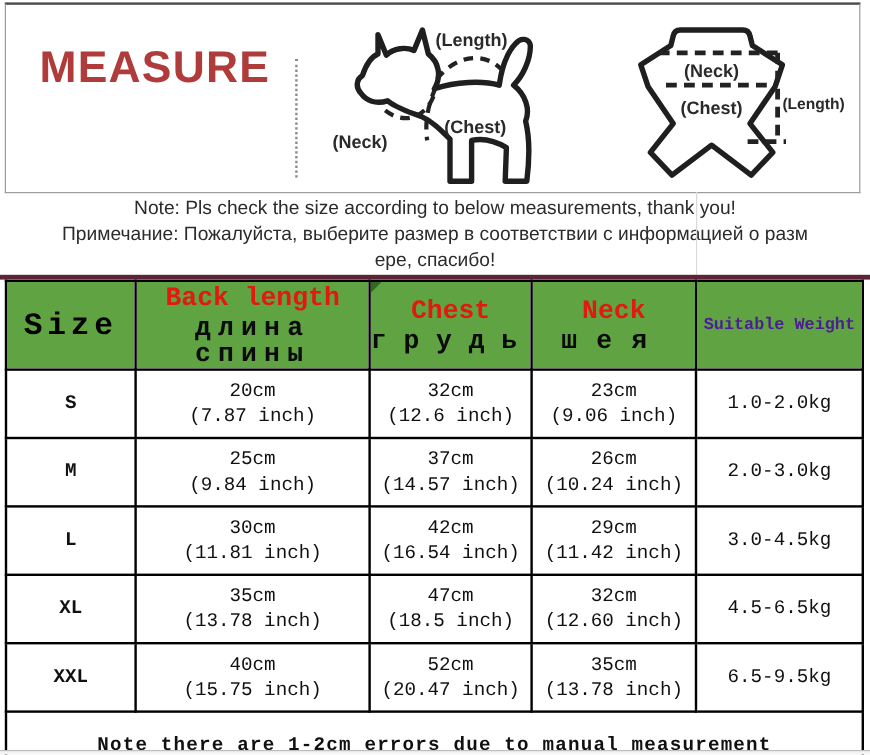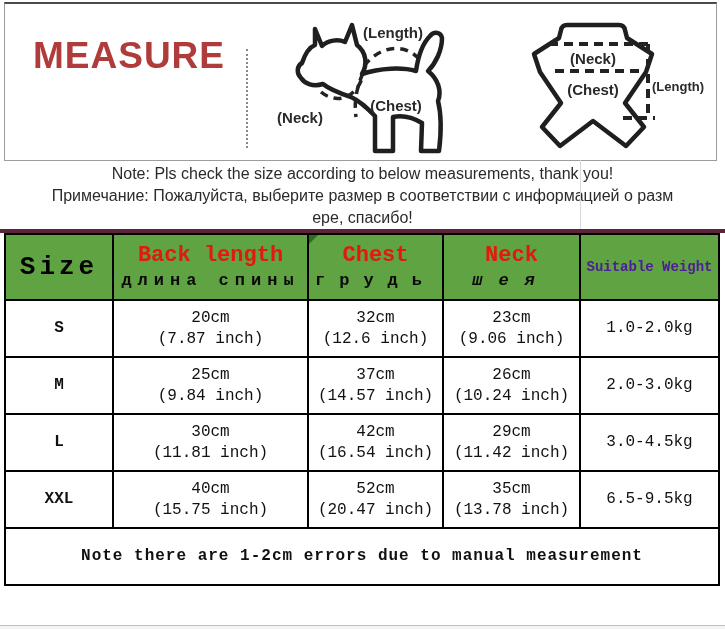--- a/index.html
+++ b/index.html
@@ -46,24 +46,24 @@
   }
   .size-table th, .size-table td { border:2px solid #000; padding:0; text-align:center; vertical-align:middle; }
   .size-table thead th { background:#5fa342; height:64px; position:relative; }
   .corner-mark::before {
     content:""; position:absolute; top:0; left:0;
     border-top:9px solid #2f6b1f; border-right:9px solid transparent;
   }
   .h-en { font-weight:700; font-size:22px; color:#e2190d; line-height:28px; }
   .h-en.black { color:#000000; font-size:26px; letter-spacing:4px;text-align:center; }
   .h-en.weight { color:#4c1d95; font-size:14px; letter-spacing:0; line-height:18px; }
-  .h-ru { font-weight:700; font-size:17px; color:#0b0b0b; line-height:22px; }
+  .h-ru { font-weight:700; font-size:22px; color:#0b0b0b; line-height:22px; }
   .ls6 { letter-spacing:6px; }
   .ls14 { letter-spacing:14px; }
-  .ls16 { letter-spacing:16px;font-style:italic; }
+  .ls16 { letter-spacing:16px; }
   .size-table tbody td { height:55px; font-size:16px; line-height:21px; }
   .size-cell { font-size:21px; font-weight:600; }
   .weight-cell { font-size:16px; }
   .footer-row td { height:34px; font-size:17px; font-weight:600; letter-spacing:1px; }
   .bottom-strip { position:absolute; left:0; top:625px; width:725px; height:3px; border-top:1px solid #bdbdbd; background:#f4f4f4; }
 </style>
 </head>
 <body>
 
 <div class="screen">
@@ -185,20 +185,36 @@
           <div>42cm</div>
           <div>(16.54 inch)</div>
         </td>
         <td>
           <div>29cm</div>
           <div>(11.42 inch)</div>
         </td>
         <td class="weight-cell">3.0-4.5kg</td>
       </tr>
       <tr>
+        <td class="size-cell">XL</td>
+        <td>
+          <div>35cm</div>
+          <div>(13.78 inch)</div>
+        </td>
+        <td>
+          <div>47cm</div>
+          <div>(18.5 inch)</div>
+        </td>
+        <td>
+          <div>32cm</div>
+          <div>(12.60 inch)</div>
+        </td>
+        <td class="weight-cell">4.5-6.5kg</td>
+      </tr>
+      <tr>
         <td class="size-cell">XXL</td>
         <td>
           <div>40cm</div>
           <div>(15.75 inch)</div>
         </td>
         <td>
           <div>52cm</div>
           <div>(20.47 inch)</div>
         </td>
         <td>

